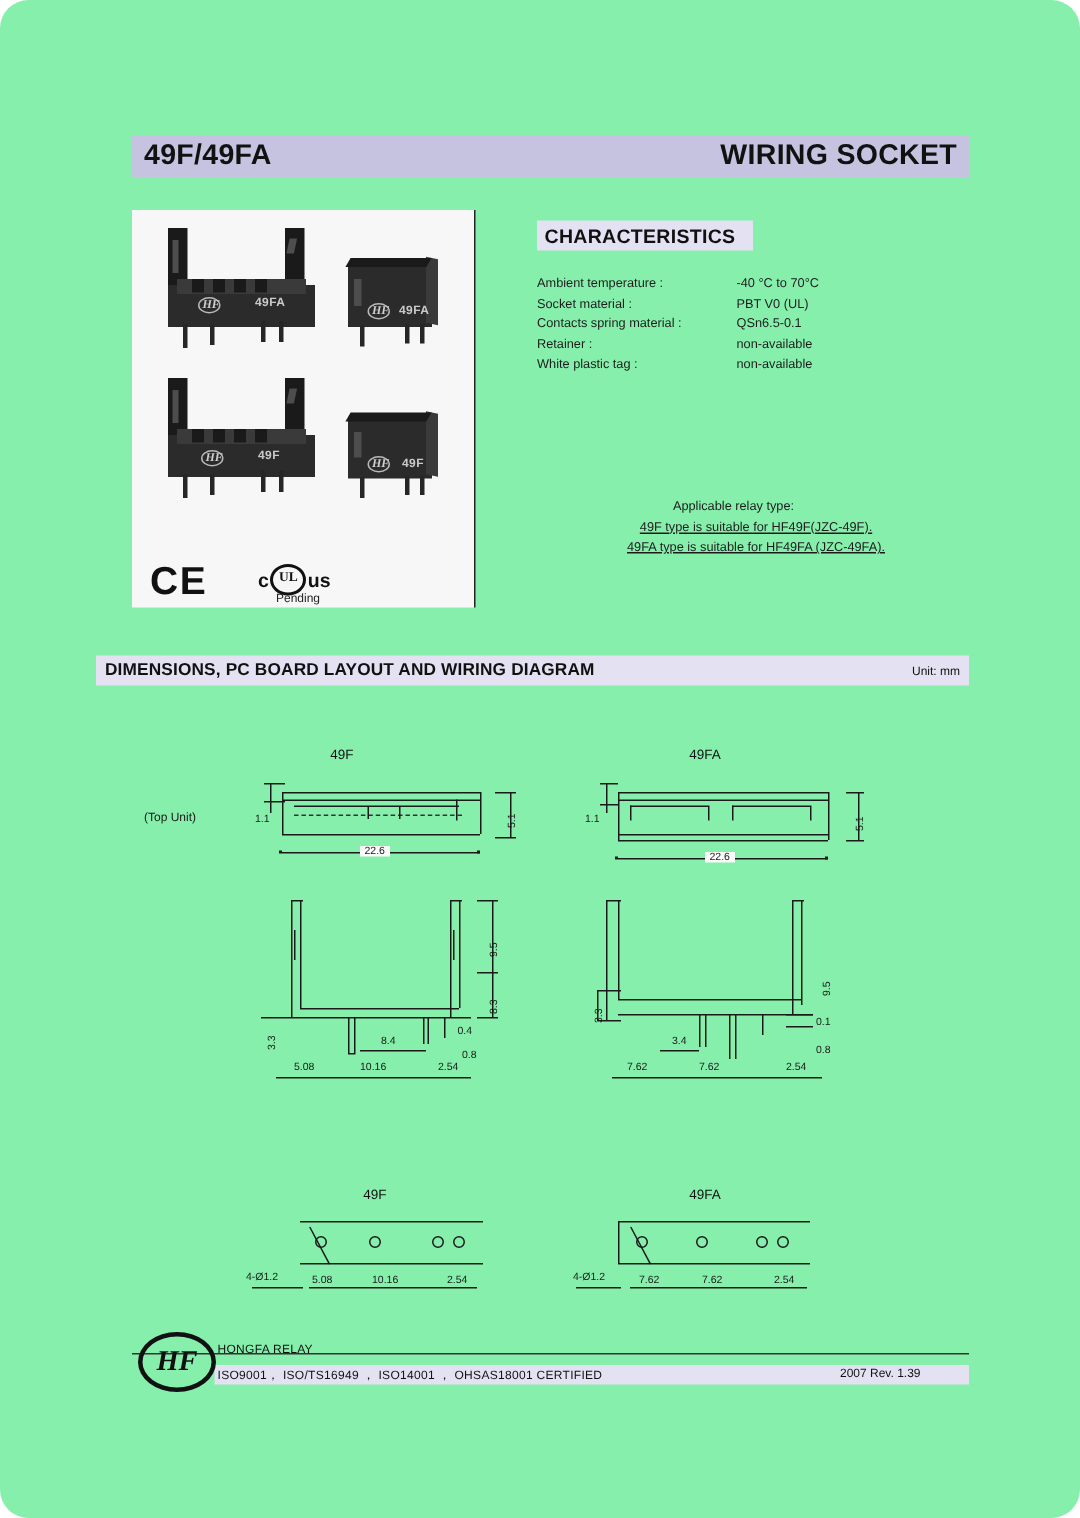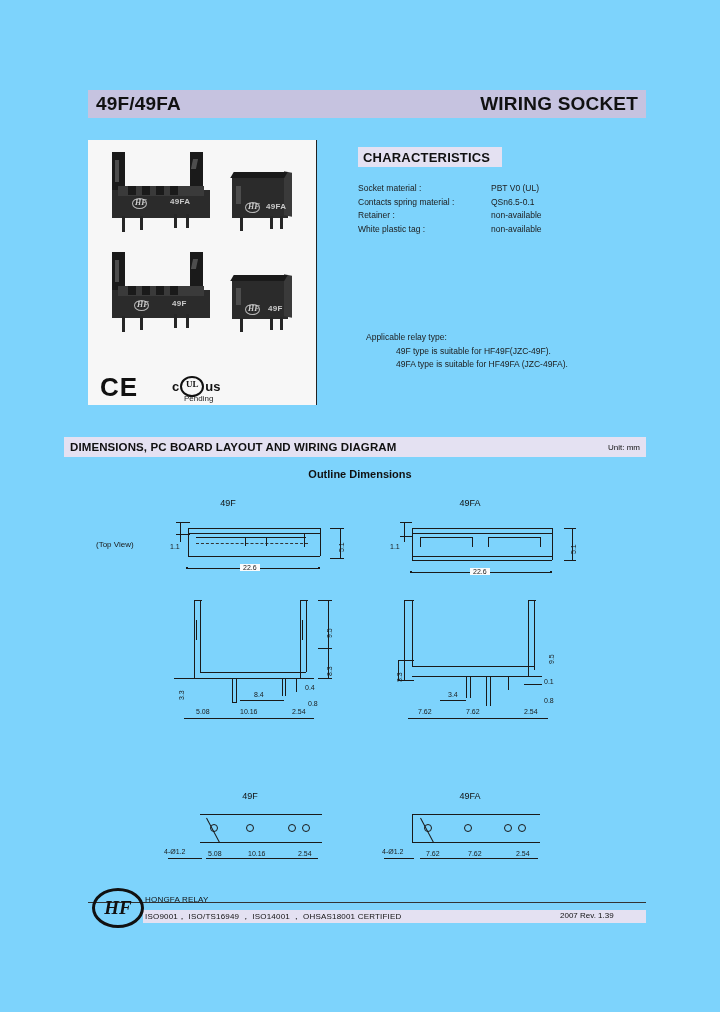--- a/index.html
+++ b/index.html
@@ -4,21 +4,21 @@
 <style>
   html,body{margin:0;padding:0;}
   body{
     width:720px;height:1012px;
     background:#ffffff;
     font-family:"Liberation Sans", sans-serif;
     color:#111;
     position:relative;
     overflow:hidden;
   }
-  .page{position:absolute;inset:0;background:#7dd3fc;}
+  .page{position:absolute;inset:0;background:#86efac;border-radius:19px;}
 
   
   .title-band{
     position:absolute;left:88px;top:90px;width:558px;height:28px;
     background:#c6c3e0;
     display:flex;align-items:center;justify-content:space-between;
   }
   .title-left{font-size:19px;font-weight:bold;letter-spacing:.2px;padding-left:8px;color:#111;}
   .title-right{font-size:19px;font-weight:bold;letter-spacing:.2px;padding-right:8px;color:#111;}
 
@@ -69,22 +69,22 @@
   
   .char-band{
     position:absolute;left:358px;top:147px;width:144px;height:20px;
     background:#e4e1f2;display:flex;align-items:center;
   }
   .char-band span{font-size:13px;font-weight:bold;padding-left:5px;letter-spacing:.2px;}
   .char-table{position:absolute;left:358px;top:182px;width:280px;}
   .char-row{display:flex;font-size:8.5px;line-height:13.5px;color:#1c1c1c;}
   .char-key{width:133px;}
   .char-val{flex:1;}
-  .relay-type{position:absolute;left:366px;top:331px;width:290px;font-size:8.5px;line-height:13.5px;color:#1c1c1c;}
-  .relay-type .ind{padding-left:30px;}
+  .relay-type{position:absolute;left:344px;top:331px;width:290px;font-size:8.5px;line-height:13.5px;color:#1c1c1c;text-align:center;}
+  .relay-type .ind{padding-left:30px;text-decoration:underline;}
 
   
   .dim-band{
     position:absolute;left:64px;top:437px;width:582px;height:20px;
     background:#e4e1f2;display:flex;align-items:center;justify-content:space-between;
   }
   .dim-band .dt{font-size:11.5px;font-weight:bold;padding-left:6px;letter-spacing:.1px;}
   .dim-band .unit{font-size:8px;padding-right:6px;font-weight:normal;}
 
   .sec-title{position:absolute;width:100%;text-align:center;font-size:11px;font-weight:bold;}
@@ -207,20 +207,24 @@
     </div>
     <div class="pending">Pending</div>
   </div>
 
   <div class="char-band">
     <span>CHARACTERISTICS</span>
   </div>
 
   <div class="char-table">
     <div class="char-row">
+      <div class="char-key">Ambient temperature :</div>
+      <div class="char-val">-40 °C  to 70°C</div>
+    </div>
+    <div class="char-row">
       <div class="char-key">Socket material :</div>
       <div class="char-val">PBT V0 (UL)</div>
     </div>
     <div class="char-row">
       <div class="char-key">Contacts spring material :</div>
       <div class="char-val">QSn6.5-0.1</div>
     </div>
     <div class="char-row">
       <div class="char-key">Retainer :</div>
       <div class="char-val">non-available</div>
@@ -235,25 +239,24 @@
     <div>Applicable relay type:</div>
     <div class="ind">49F type is suitable for HF49F(JZC-49F).</div>
     <div class="ind">49FA type is suitable for HF49FA (JZC-49FA).</div>
   </div>
 
   <div class="dim-band">
     <span class="dt">DIMENSIONS, PC BOARD LAYOUT AND WIRING DIAGRAM</span>
     <span class="unit">Unit: mm</span>
   </div>
 
-  <div class="sec-title" style="top:468px;">Outline Dimensions</div>
 
   <div class="dw-label" style="left:198px;top:498px;">49F</div>
   <div class="dw-label" style="left:440px;top:498px;">49FA</div>
-  <div class="dim-txt" style="left:96px;top:540px;font-size:8px;">(Top View)</div>
+  <div class="dim-txt" style="left:96px;top:540px;font-size:8px;">(Top Unit)</div>
 
   <div>
     <div class="ln hl" style="left:188px;top:528px;width:132px;"></div>
     <div class="ln hl" style="left:188px;top:533px;width:132px;"></div>
     <div class="ln hl" style="left:188px;top:556px;width:132px;"></div>
     <div class="ln vl" style="left:188px;top:528px;height:28px;"></div>
     <div class="ln vl" style="left:320px;top:528px;height:28px;"></div>
     <div class="ln hl" style="left:196px;top:537px;width:110px;"></div>
     <div class="dashdot" style="left:196px;top:543px;width:112px;"></div>
     <div class="ln vl" style="left:245px;top:538px;height:8px;"></div>

